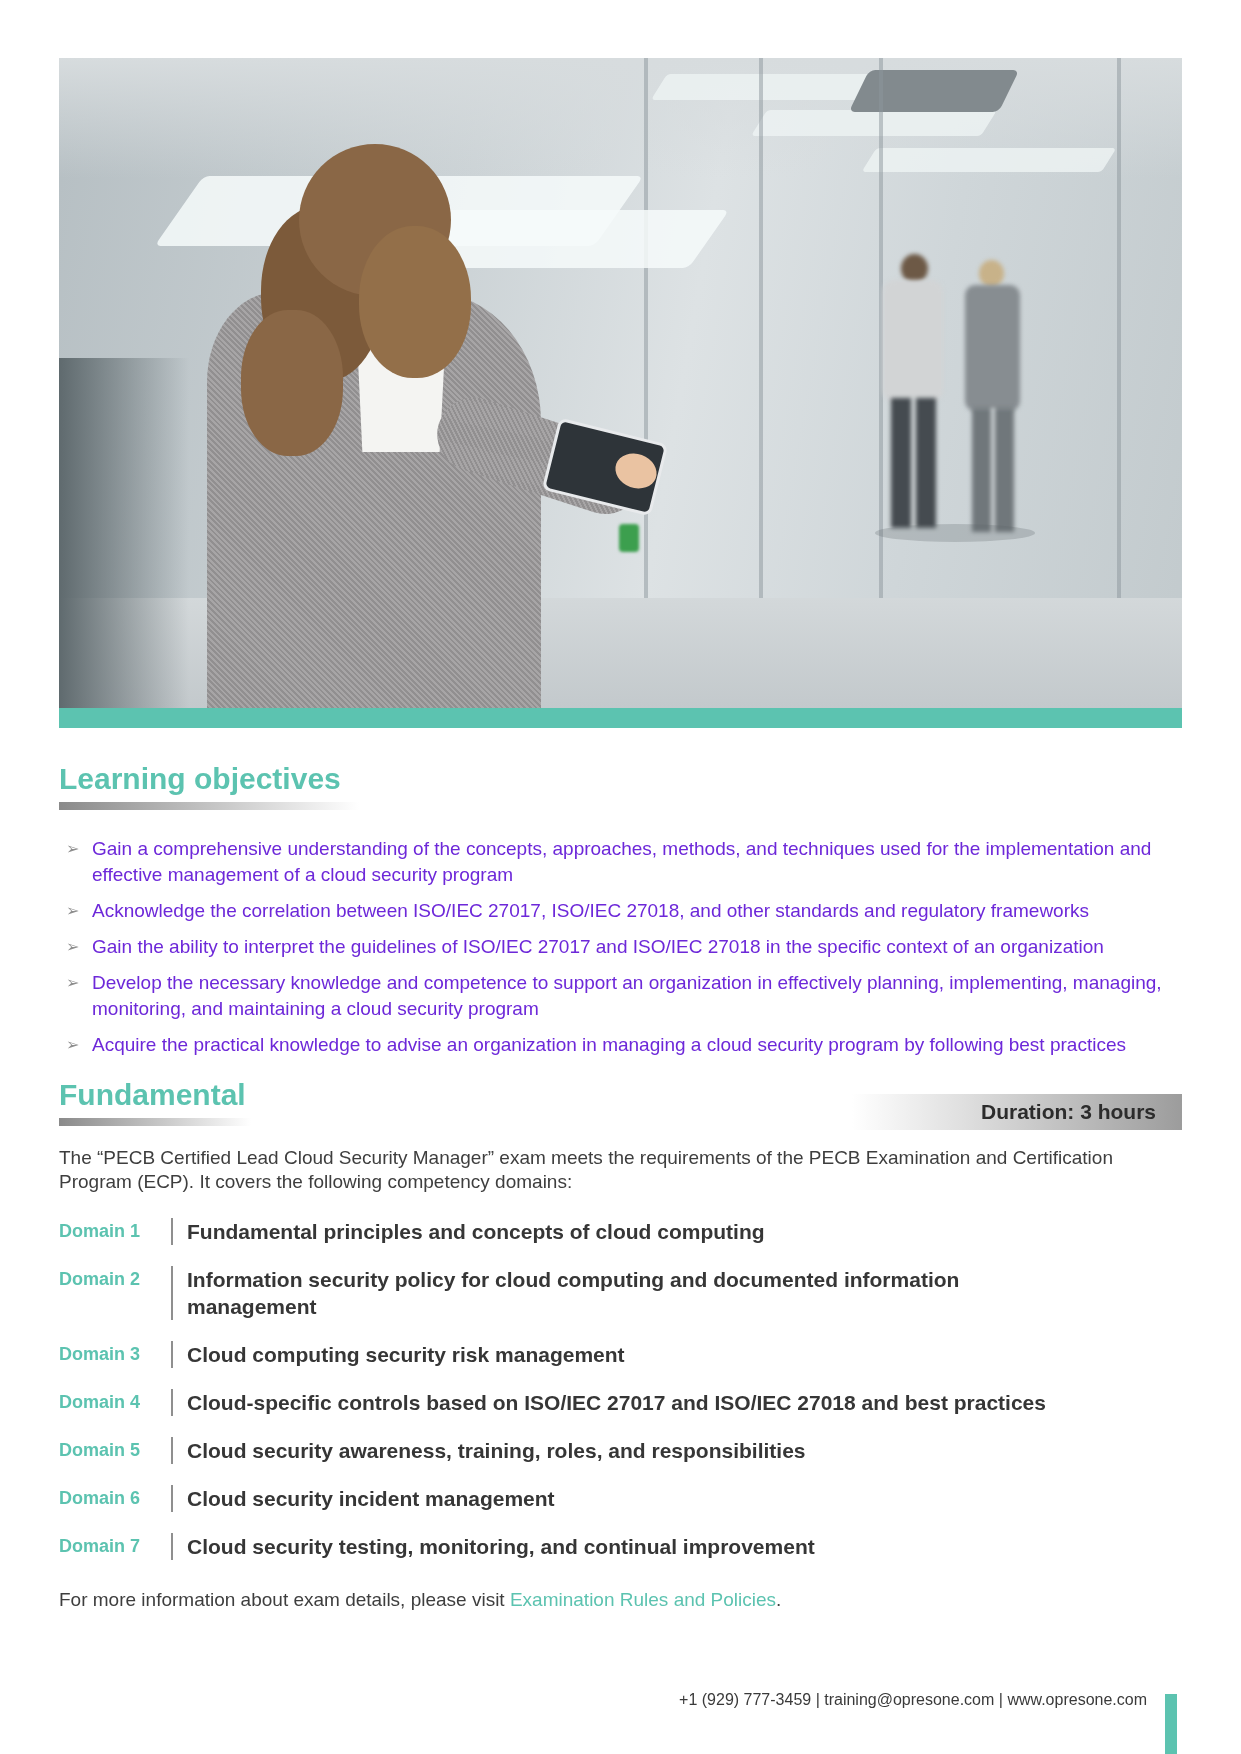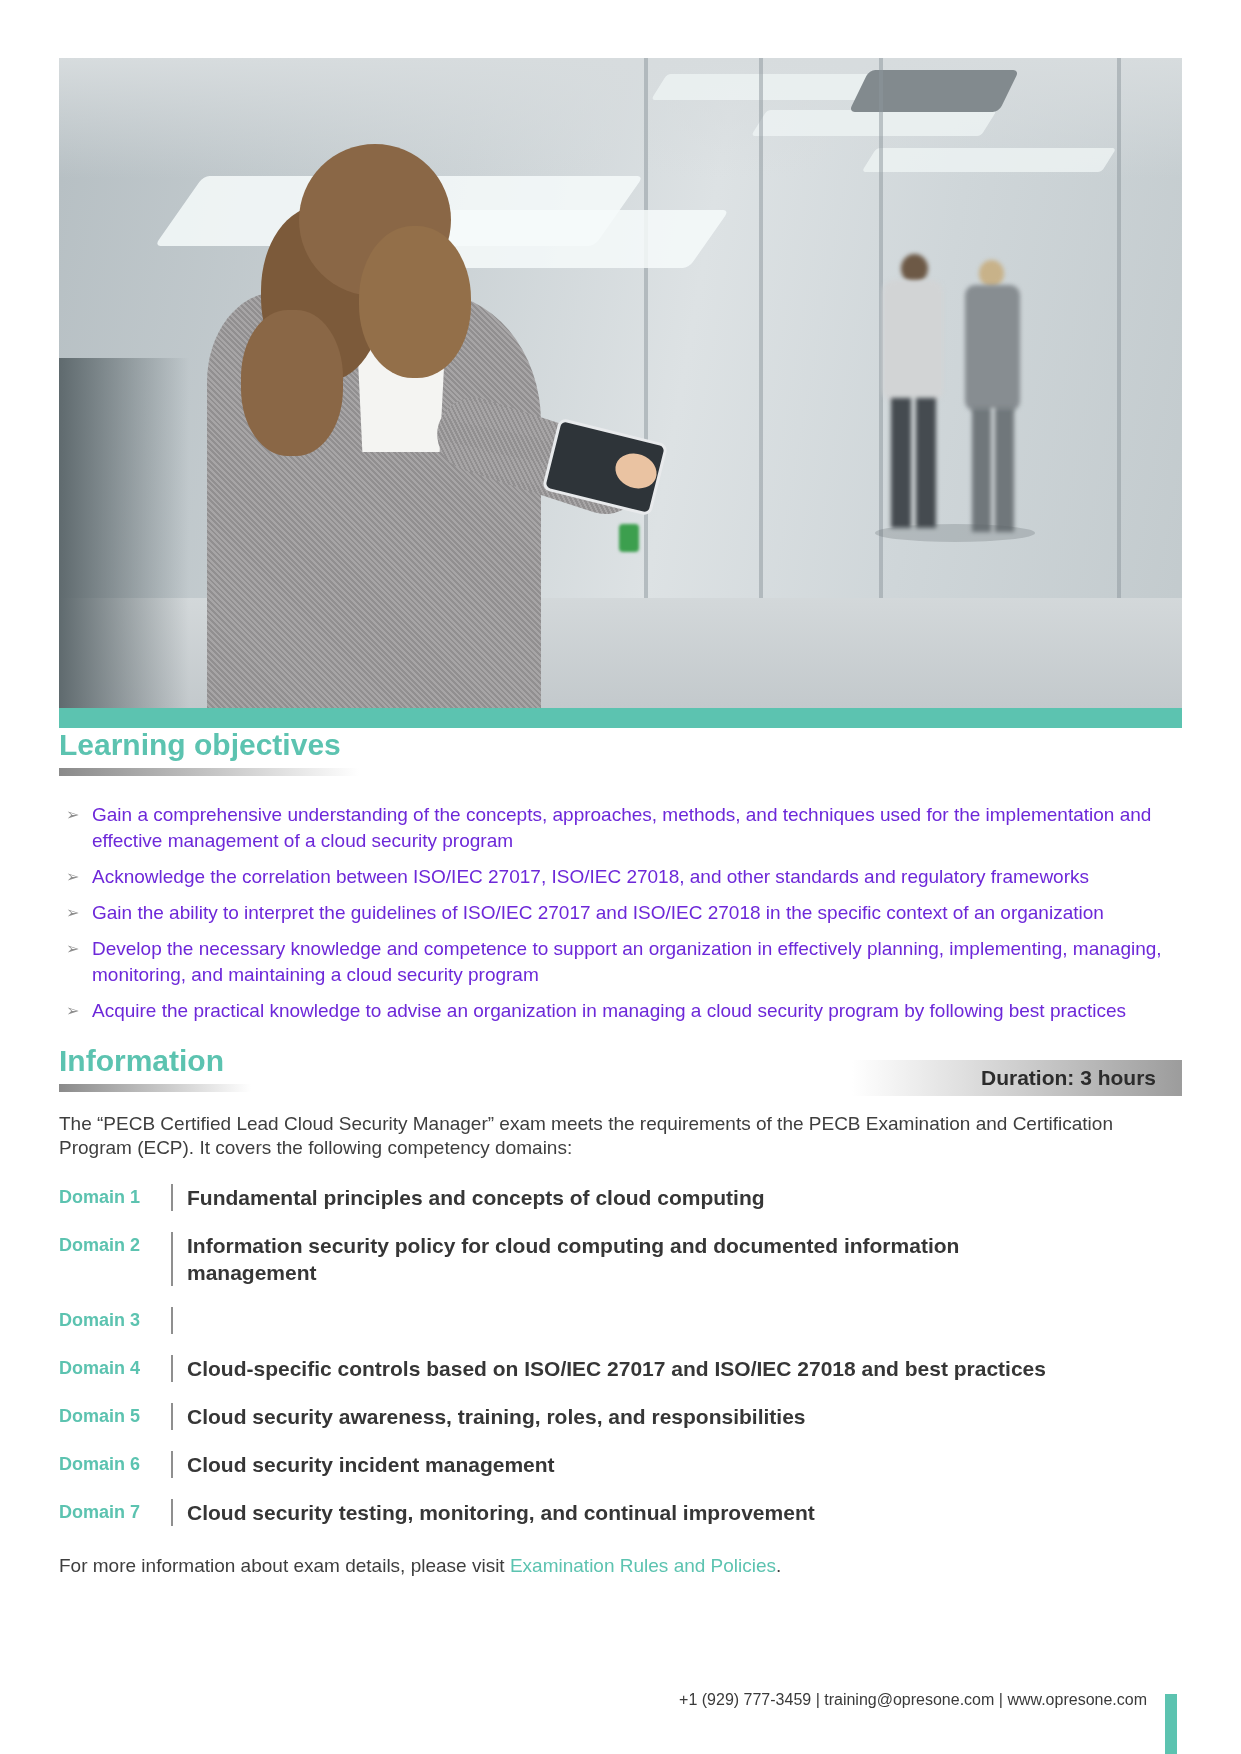--- a/index.html
+++ b/index.html
@@ -70,21 +70,21 @@
   
   .teal-bar { width:1123px; height:20px; background:#5cc3b0; }
 
   
   .section-title { color:#5cc3b0; font-size:30px; font-weight:700; line-height:34px; }
   .rule { height:8px; margin-top:6px;
     background:linear-gradient(90deg,#8a8a8a 0%,#c9c9c9 55%,#ffffff 100%); }
   .rule-lo { width:300px; }
   .rule-ex { width:192px; }
 
-  .lo-section { }
+  .lo-section { margin-top:34px; }
   .bullets { margin-top:26px; }
   .bullet { display:flex; margin-bottom:10px; }
   .bullet-icon { flex:0 0 33px; padding-left:7px; color:#8d8d8d; font-size:16px; line-height:26px; }
   .bullet-text { font-size:19px; line-height:26px; color:#6d28d9; }
 
   .ex-section { margin-top:20px; }
   .ex-head { display:flex; justify-content:space-between; align-items:flex-start; }
   .duration-badge { width:330px; height:36px; margin-top:16px;
     background:linear-gradient(90deg,#ffffff 0%,#dedede 35%,#9c9c9c 100%);
     display:flex; align-items:center; justify-content:flex-end; padding-right:26px;
@@ -170,21 +170,21 @@
       <div class="bullet">
         <span class="bullet-icon">➢</span>
         <span class="bullet-text">Acquire the practical knowledge to advise an organization in managing a cloud security program by following best practices</span>
       </div>
     </div>
   </div>
 
   <div class="ex-section">
     <div class="ex-head">
       <div>
-        <h2 class="section-title">Information</h2>
+        <h2 class="section-title">Fundamental</h2>
         <div class="rule rule-ex"></div>
       </div>
       <div class="duration-badge">Duration: 3 hours</div>
     </div>
 
     <p class="ex-intro">The “PECB Certified Lead Cloud Security Manager” exam meets the requirements of the PECB Examination and Certification Program (ECP). It covers the following competency domains:</p>
 
     <div class="domains">
       <div class="domain-row">
         <span class="domain-label">Domain 1</span>
@@ -192,20 +192,21 @@
         <span class="domain-text">Fundamental principles and concepts of cloud computing</span>
       </div>
       <div class="domain-row">
         <span class="domain-label">Domain 2</span>
         <span class="domain-divider"></span>
         <span class="domain-text">Information security policy for cloud computing and documented information management</span>
       </div>
       <div class="domain-row">
         <span class="domain-label">Domain 3</span>
         <span class="domain-divider"></span>
+        <span class="domain-text">Cloud computing security risk management</span>
       </div>
       <div class="domain-row">
         <span class="domain-label">Domain 4</span>
         <span class="domain-divider"></span>
         <span class="domain-text">Cloud-specific controls based on ISO/IEC 27017 and ISO/IEC 27018 and best practices</span>
       </div>
       <div class="domain-row">
         <span class="domain-label">Domain 5</span>
         <span class="domain-divider"></span>
         <span class="domain-text">Cloud security awareness, training, roles, and responsibilities</span>

